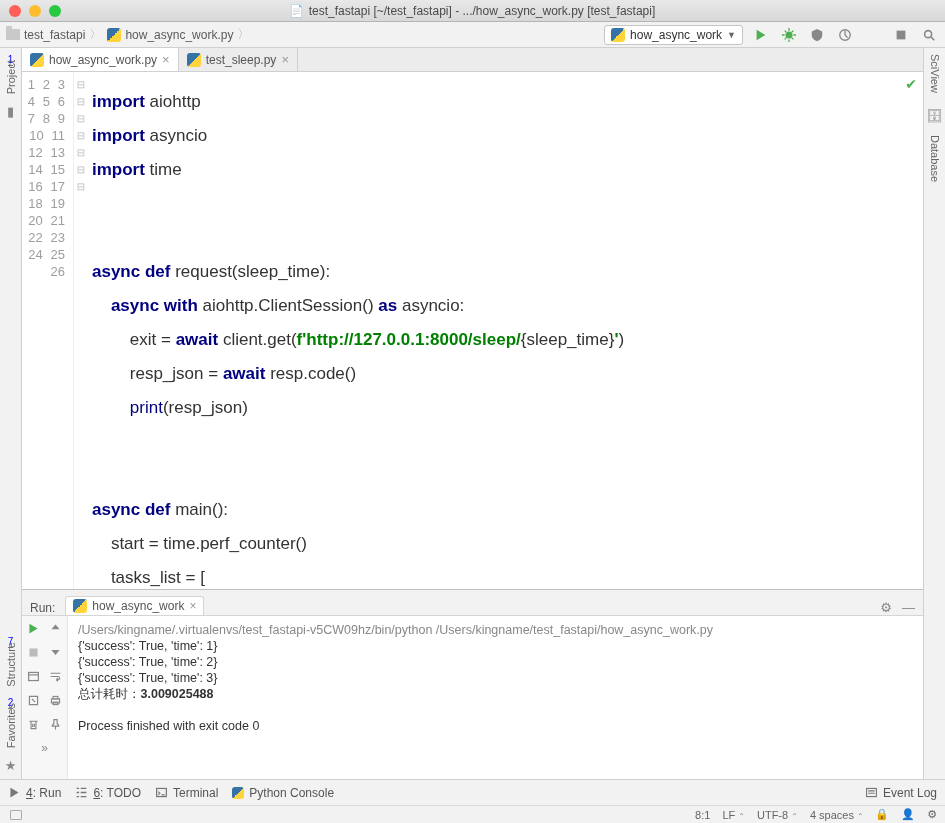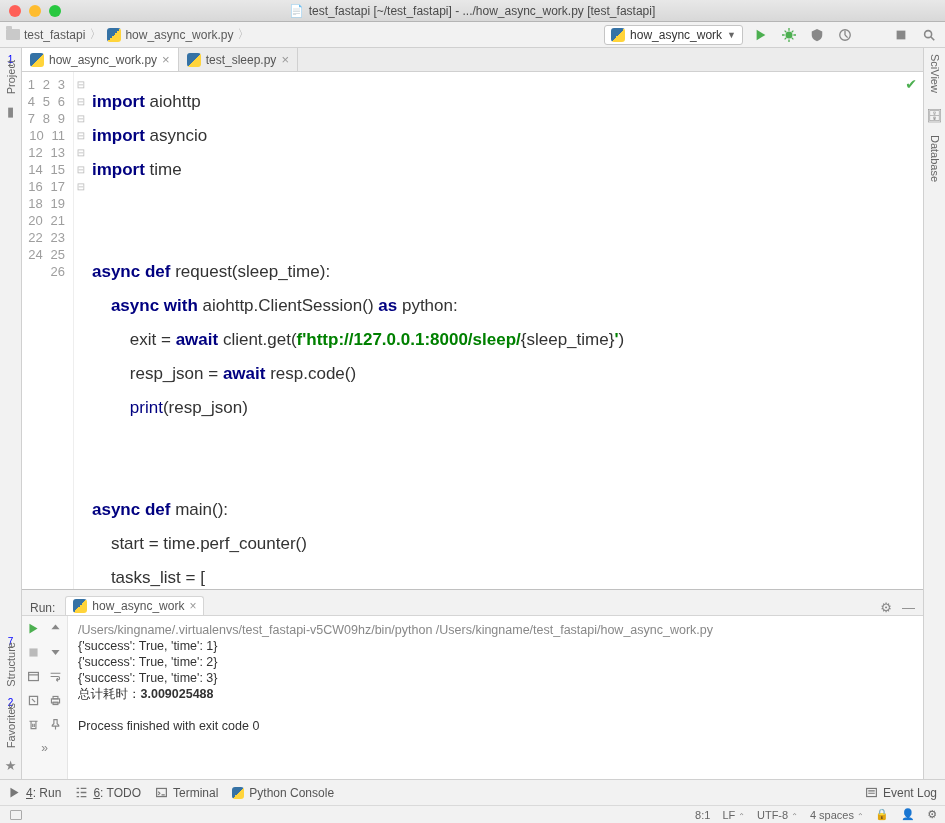--- a/index.html
+++ b/index.html
@@ -233,21 +233,21 @@
 ⊟
 
 ⊟</div>
       <div class="code">
 <div class="ln"><span class="kw">import</span><span> aiohttp</span></div>
 <div class="ln"><span class="kw">import</span><span> asyncio</span></div>
 <div class="ln"><span class="kw">import</span><span> time</span></div>
 <div class="ln"></div>
 <div class="ln"></div>
 <div class="ln"><span class="kw">async def</span><span> request(sleep_time):</span></div>
-<div class="ln"><span class="kw">    async with</span><span> aiohttp.ClientSession() </span><span class="kw">as</span><span> python:</span></div>
+<div class="ln"><span class="kw">    async with</span><span> aiohttp.ClientSession() </span><span class="kw">as</span><span> asyncio:</span></div>
 <div class="ln"><span>        exit = </span><span class="kw">await</span><span> client.get(</span><span class="str">f'http://127.0.0.1:8000/sleep/</span><span>{sleep_time}</span><span class="str">'</span><span>)</span></div>
 <div class="ln"><span>        resp_json = </span><span class="kw">await</span><span> resp.code()</span></div>
 <div class="ln"><span>        </span><span class="builtin">print</span><span>(resp_json)</span></div>
 <div class="ln"></div>
 <div class="ln"></div>
 <div class="ln"><span class="kw">async def</span><span> main():</span></div>
 <div class="ln"><span>    start = time.perf_counter()</span></div>
 <div class="ln"><span>    tasks_list = [</span></div>
 
 

